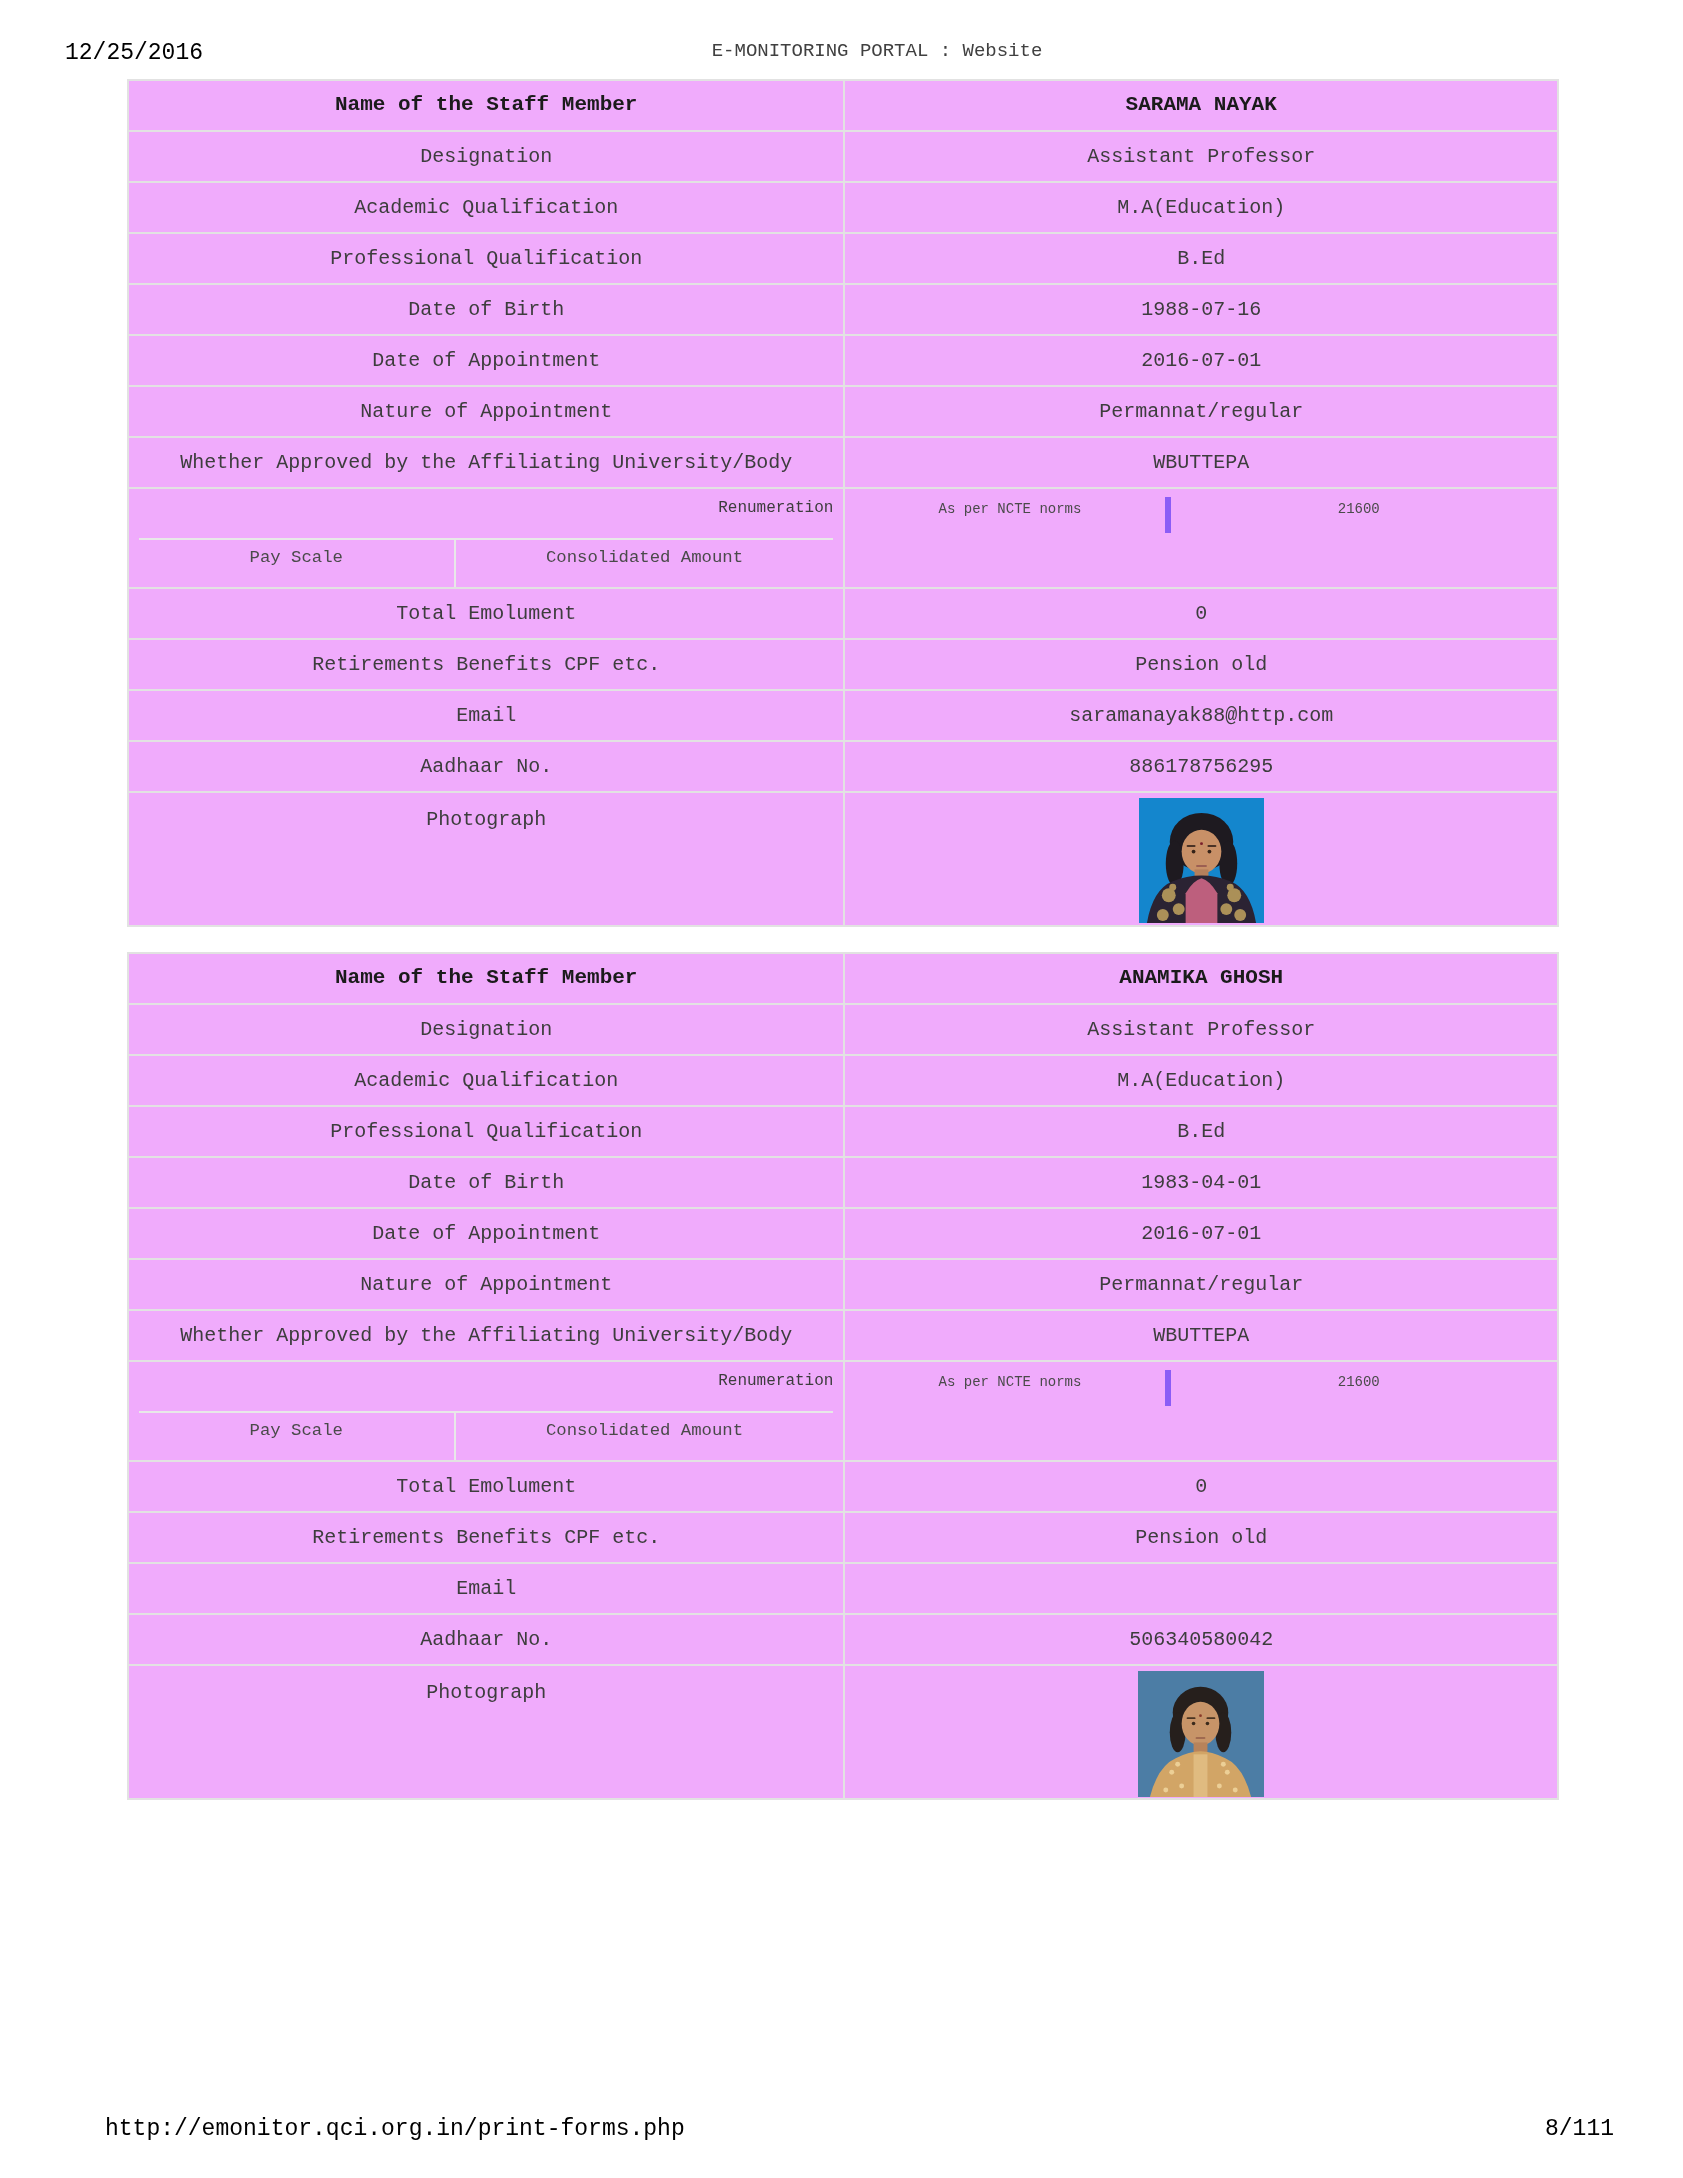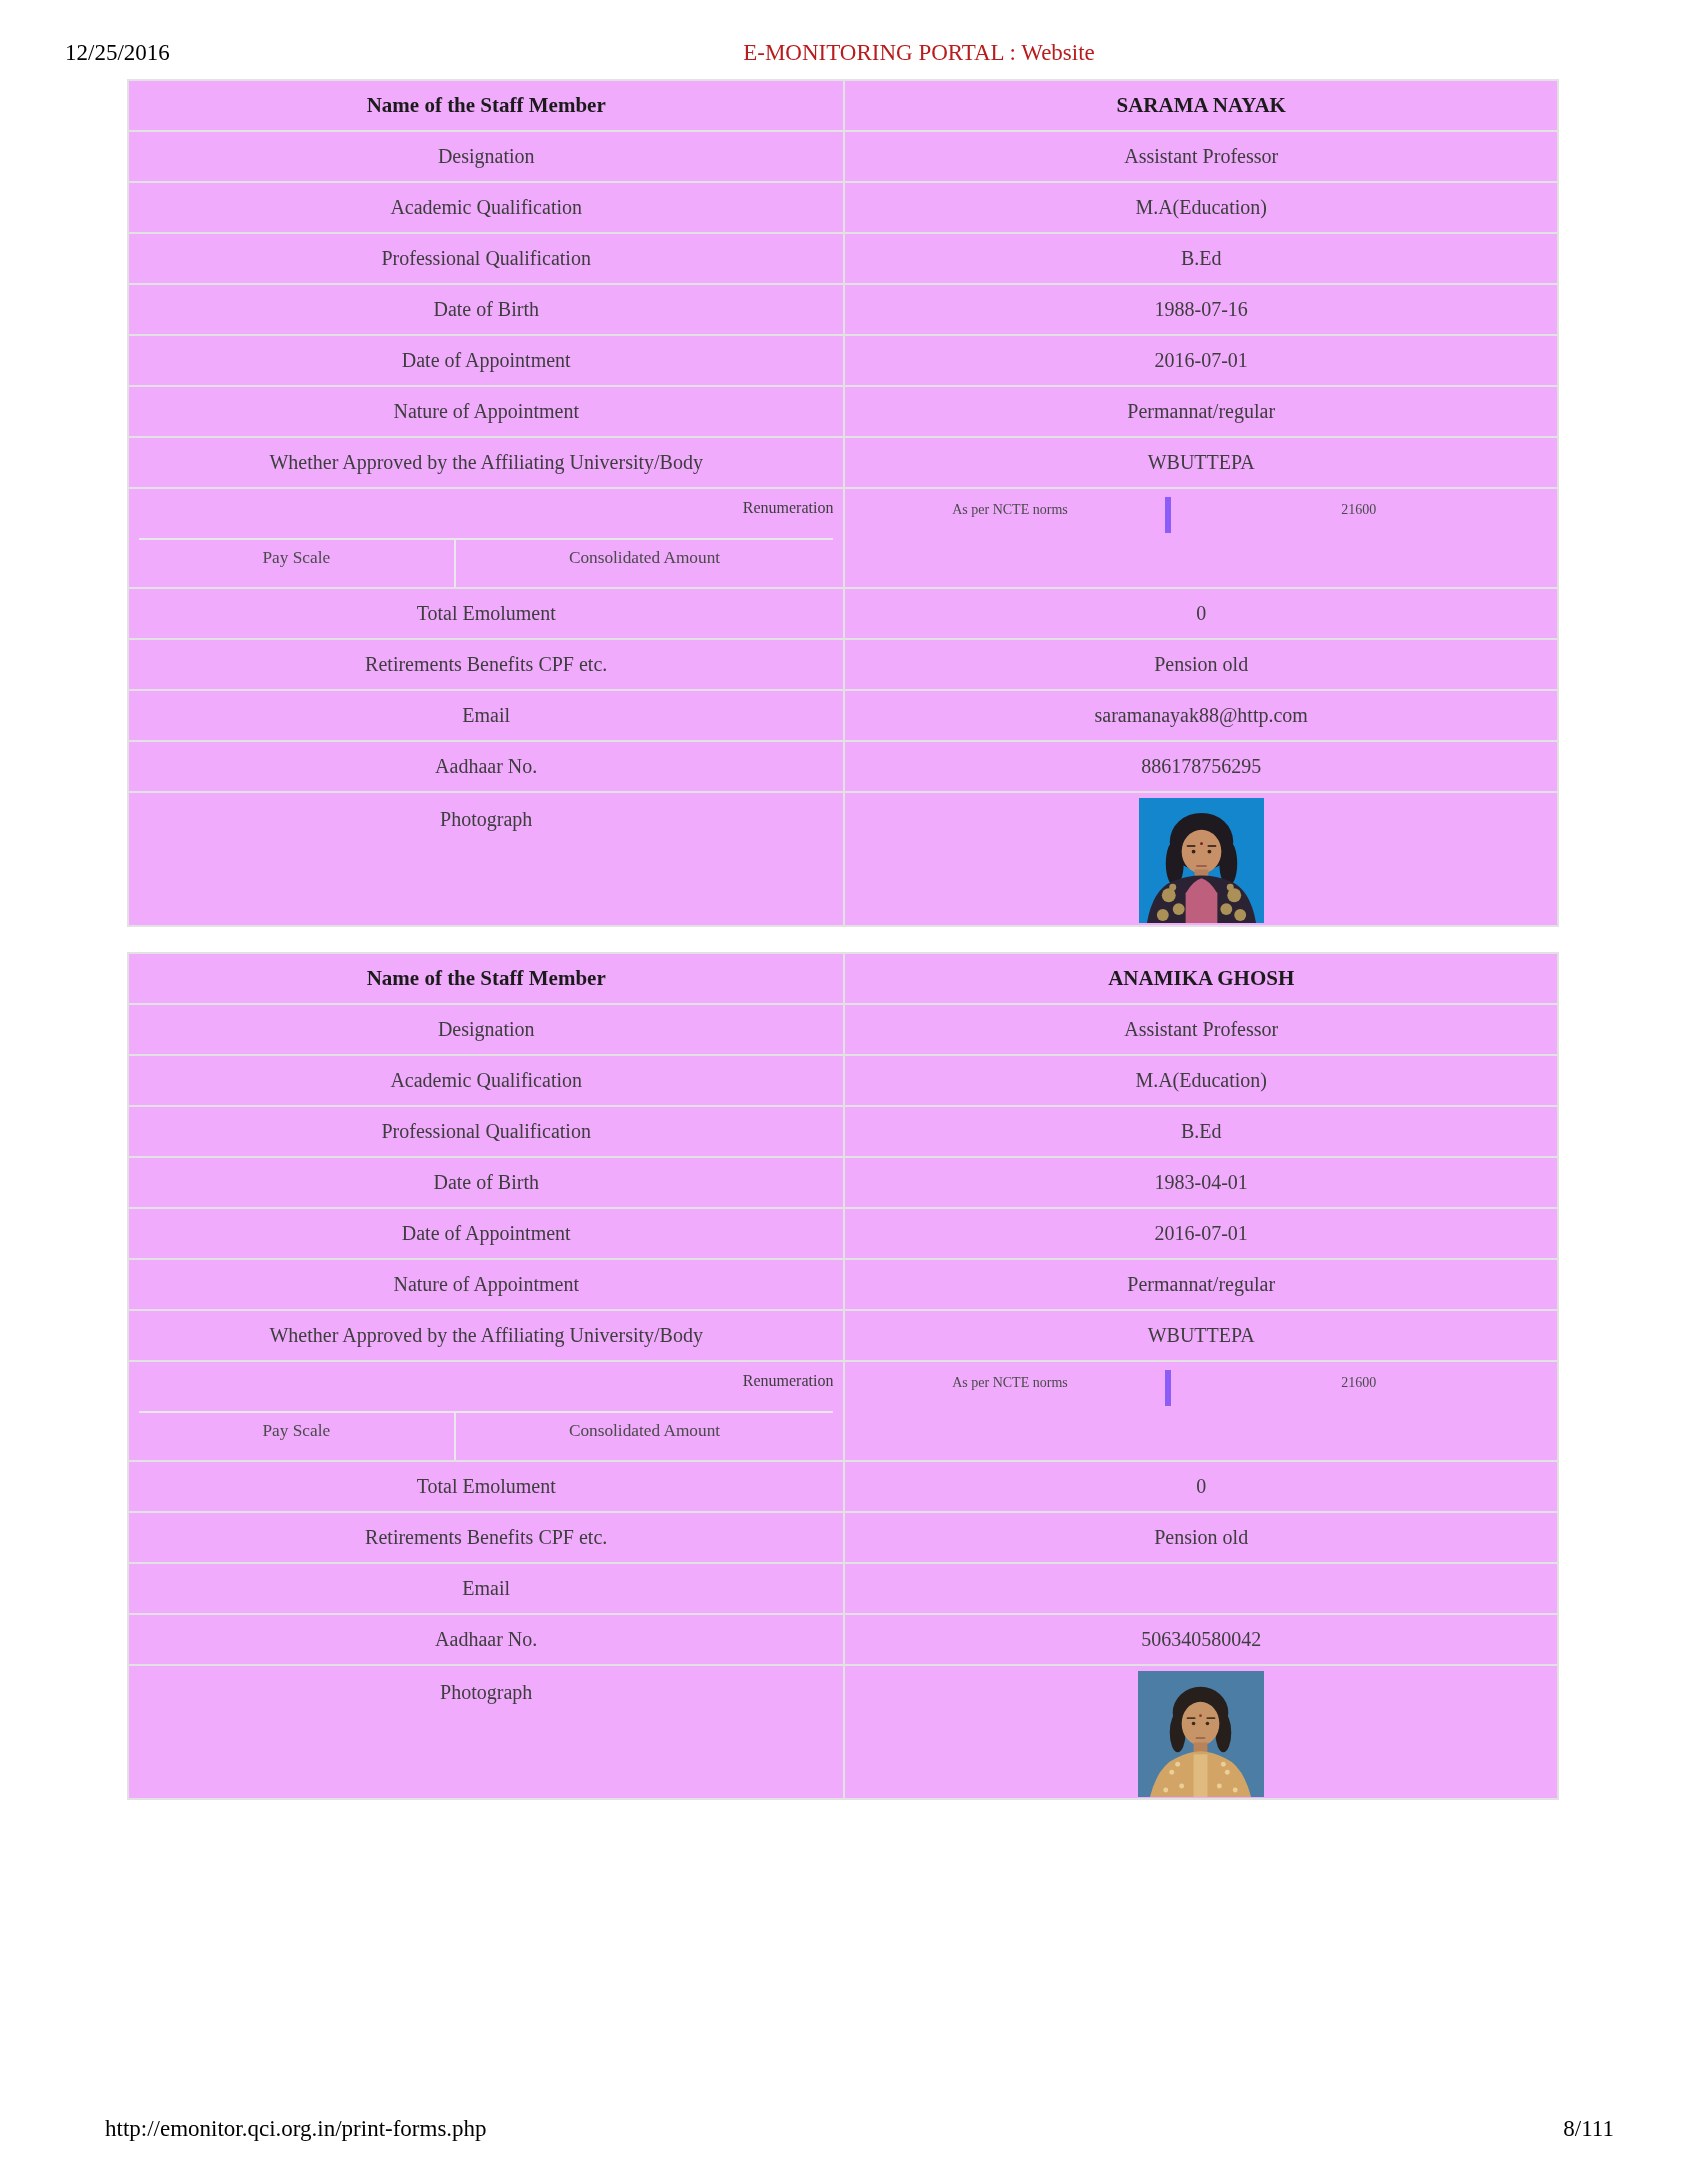--- a/index.html
+++ b/index.html
@@ -1,19 +1,19 @@
 <!DOCTYPE html>
 <html><head>
 <meta charset="utf-8">
 <style>
   html,body{margin:0;padding:0;background:#ffffff;}
   .doc{position:relative;width:1683px;height:2178px;background:#ffffff;overflow:hidden;
-       font-family:Liberation Serif, serif;color:#3d3d3d;border-radius:17px;}
+       font-family:Liberation Mono, monospace;color:#3d3d3d;border-radius:17px;}
   .hdr-date{position:absolute;left:65px;top:40px;font-size:23px;color:#000;white-space:nowrap;}
-  .hdr-title{position:absolute;left:919px;top:40px;transform:translateX(-50%);font-size:23px;color:#b91c1c;white-space:nowrap;}
+  .hdr-title{position:absolute;left:877px;top:40px;transform:translateX(-50%);font-size:19px;color:#404040;white-space:nowrap;}
   table.staff-table{position:absolute;left:127px;width:1432px;border-collapse:collapse;table-layout:fixed;background:#f0abfc;}
   #table1{top:79px;}
   #table2{top:952px;}
   col.c1{width:50.1%;}
   col.c2{width:49.9%;}
   td{border:2px solid #e2e2e2;text-align:center;vertical-align:middle;
      font-size:20px;color:#3d3d3d;padding:0 10px;line-height:1.25;}
   tr.row{height:51px;}
   tr.row-name td{font-weight:bold;color:#1b1b1b;font-size:21px;}
   tr.row-renum{height:90px;}

